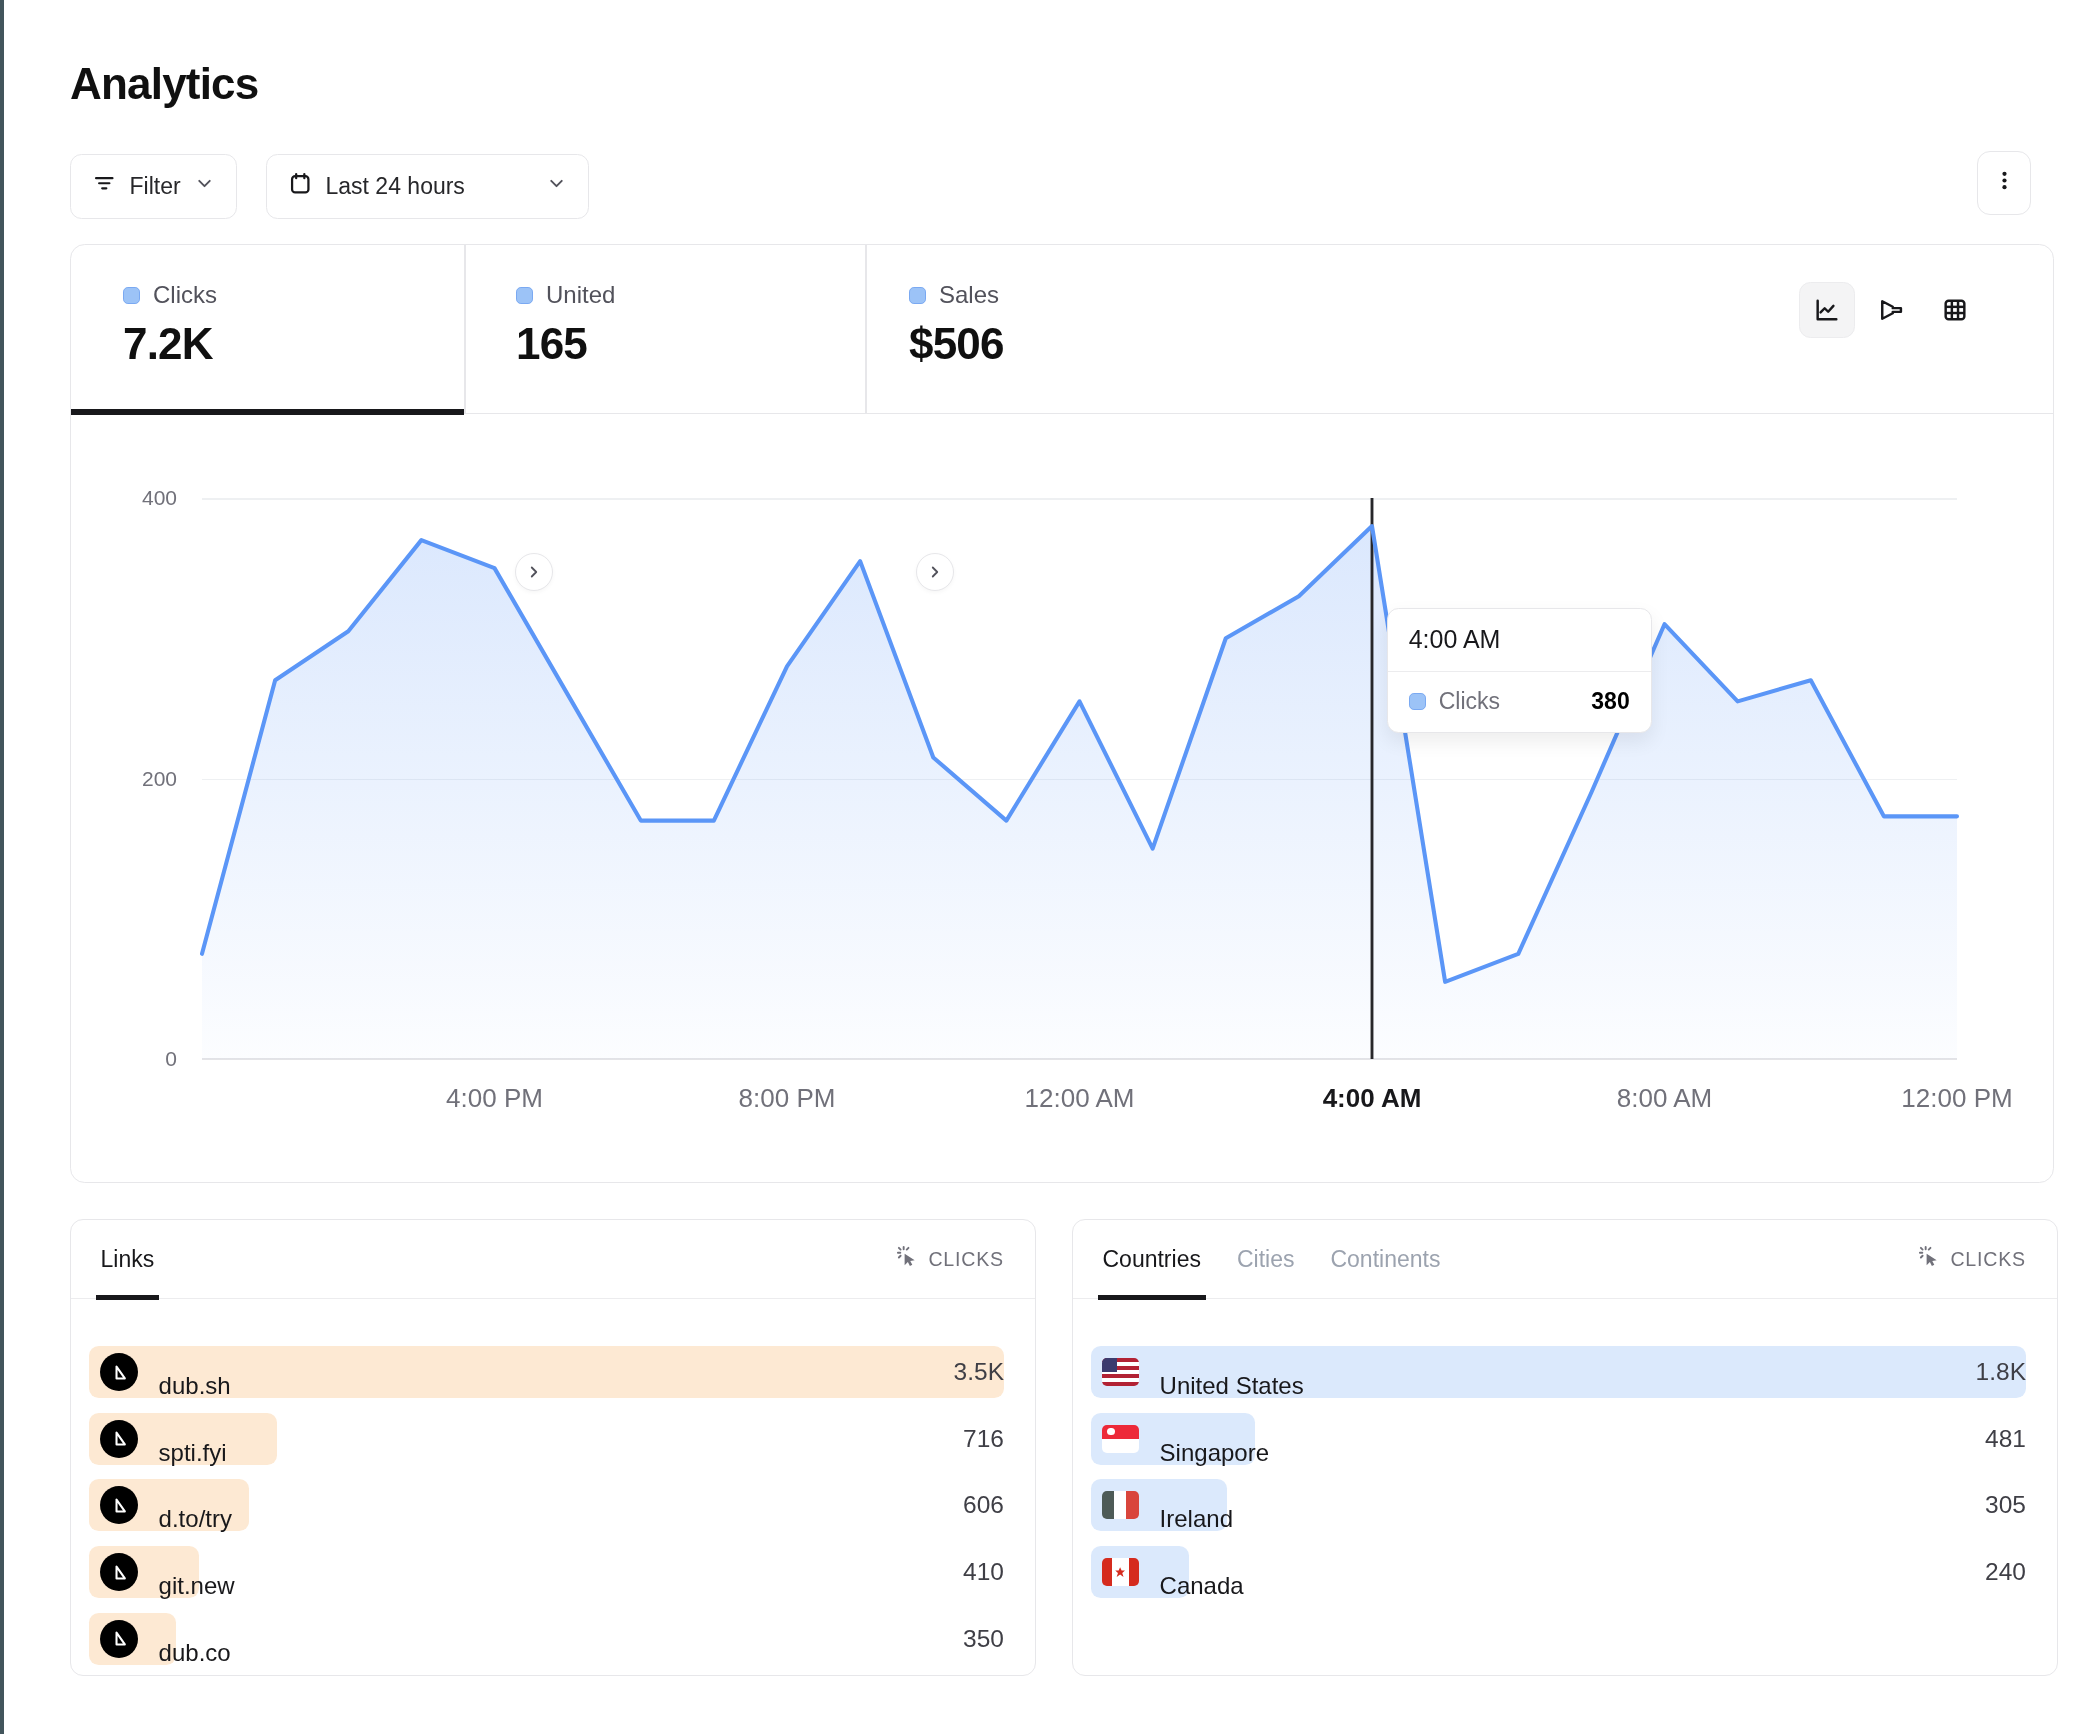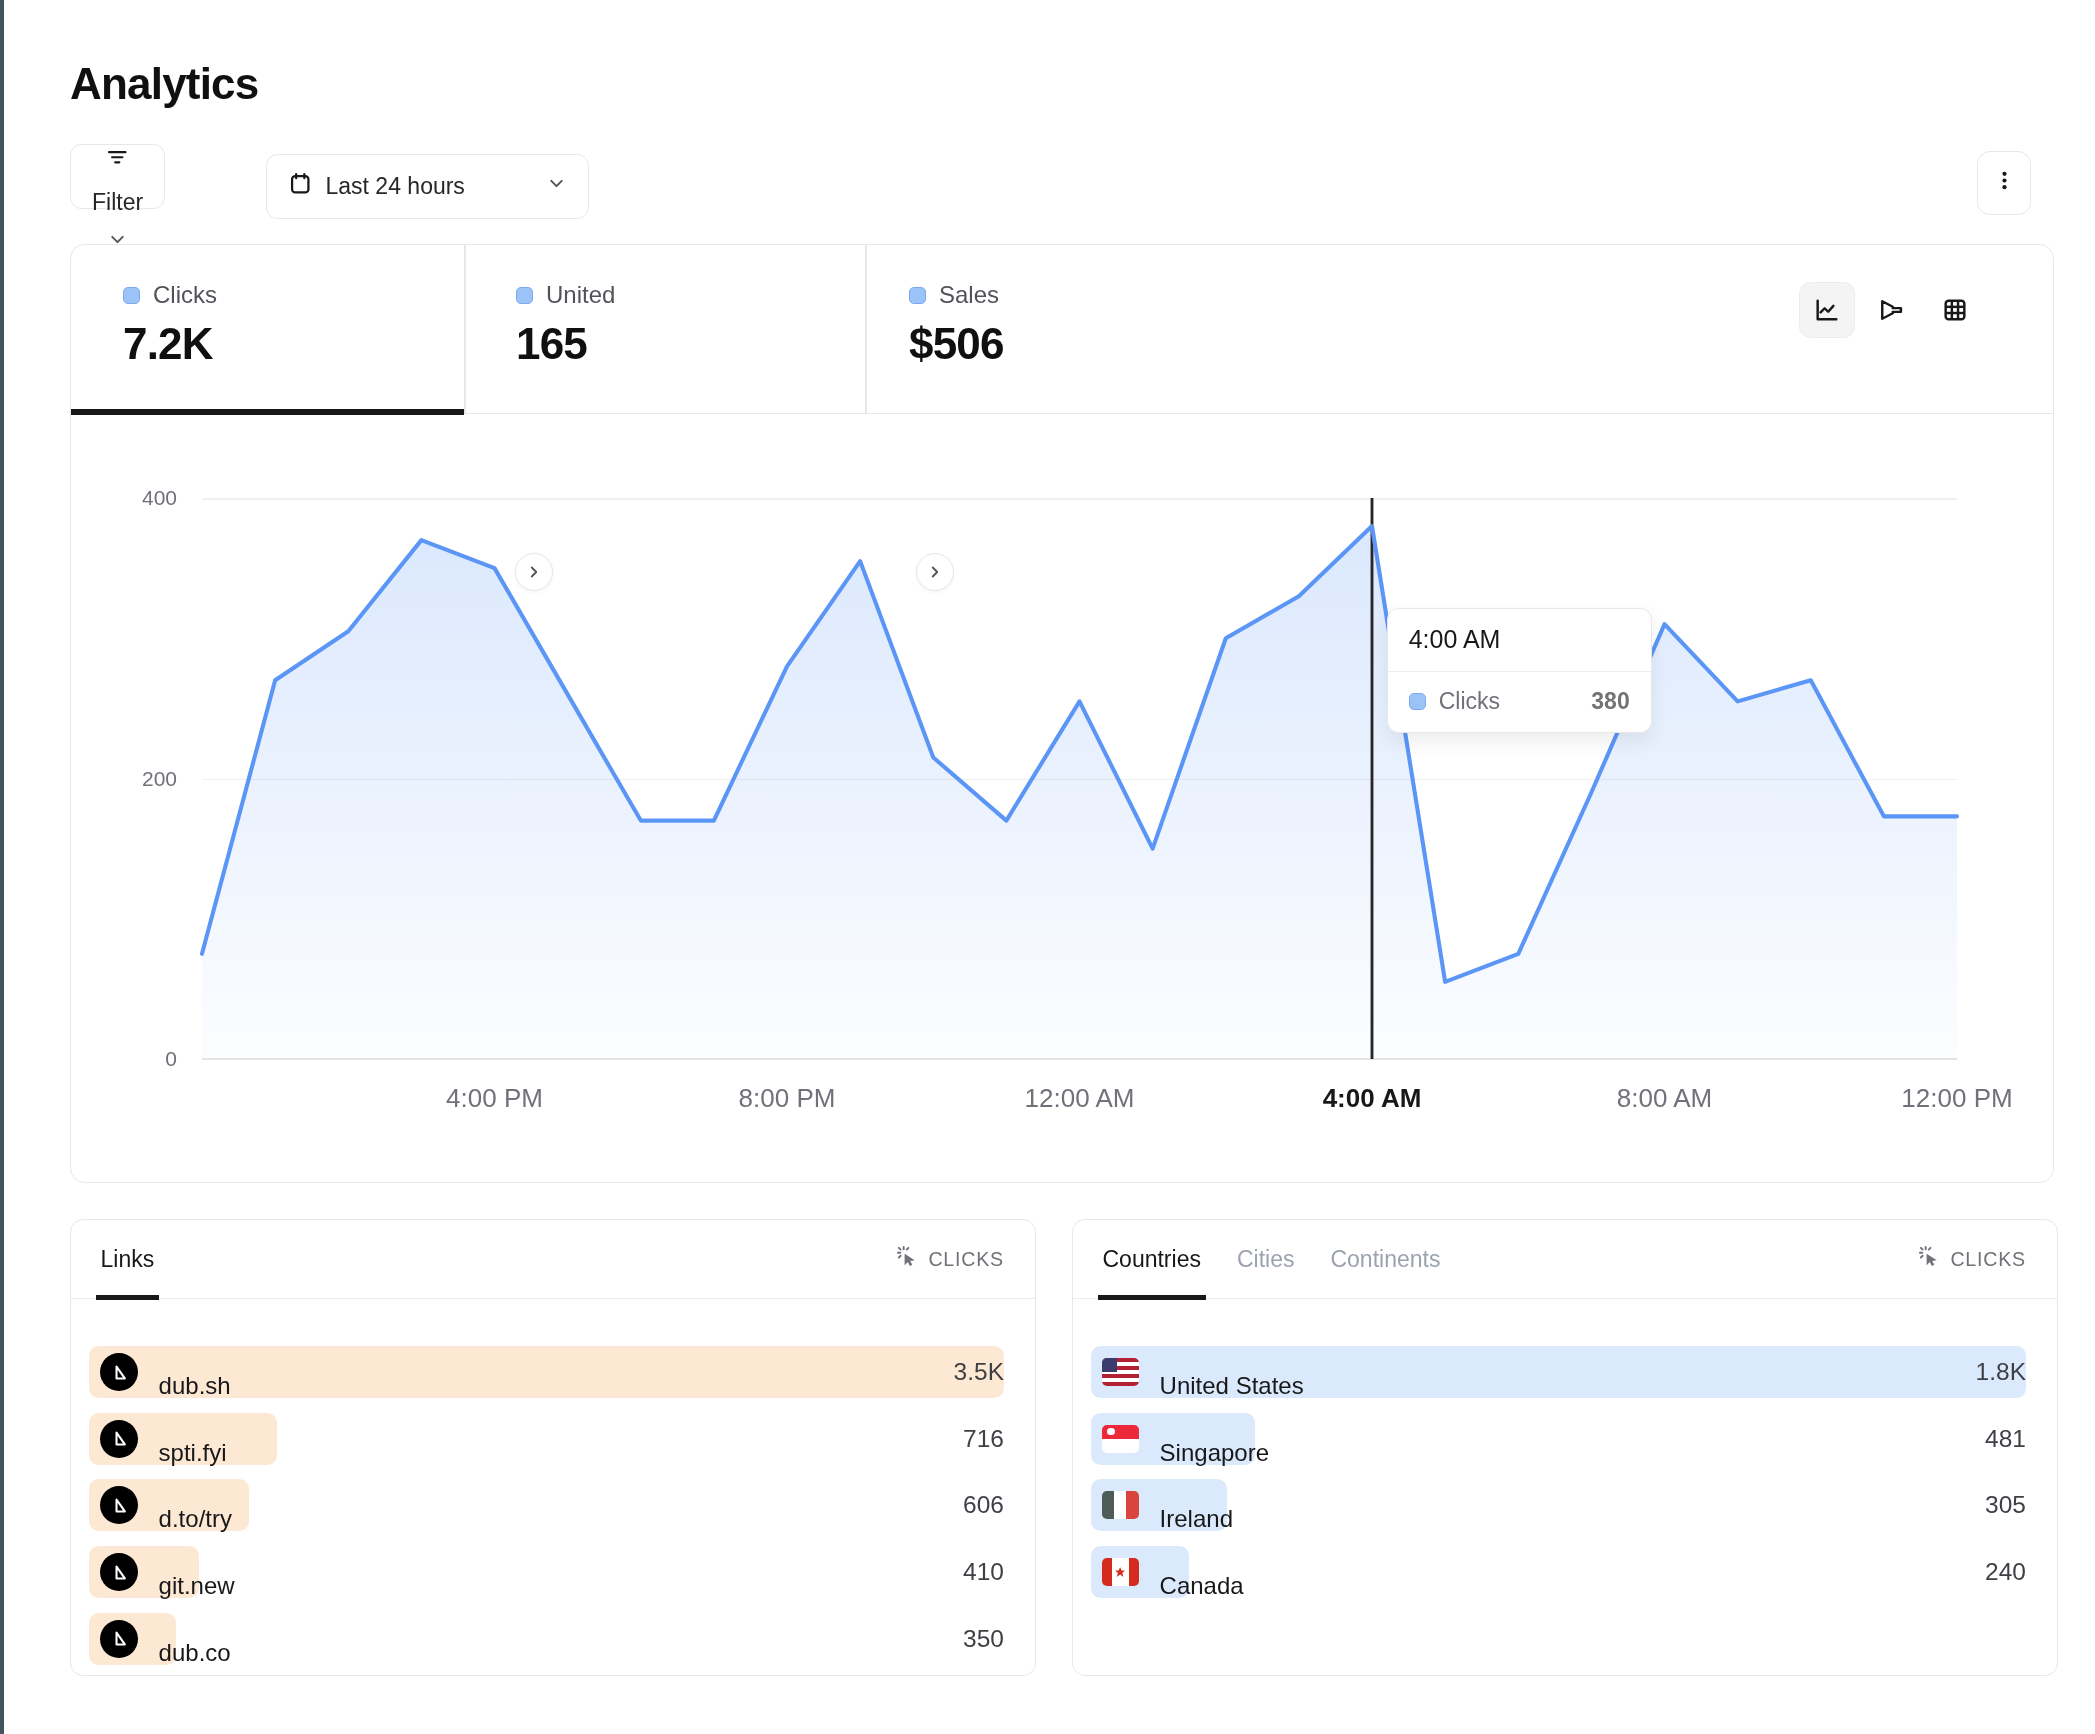--- a/index.html
+++ b/index.html
@@ -16,21 +16,21 @@
   
   .page-title { position:absolute; left:70px; top:59px; font-size:44px; font-weight:700; letter-spacing:-0.8px; color:#101010; }
 
   .btn {
     position:absolute; height:65px; background:#fff;
     border:1.6px solid #e7e7ea; border-radius:11.5px;
     display:flex; align-items:center; gap:13px;
     font-size:23px; color:#27272a; padding:0 21px; cursor:pointer;
   }
   .btn svg { flex:0 0 auto; }
-  .filter-btn { left:70px; top:144px;flex-direction:column; }
+  .filter-btn { left:70px; top:154px; }
   .date-btn { left:266px; top:154px; width:323px; }
   .date-btn .spacer { flex:1; }
   .kebab-btn { left:1977px; top:151px; width:54px; height:64px; justify-content:center; padding:0; border-radius:13px; }
 
   
   .main-card {
     position:absolute; left:70px; top:244px; width:1984px; height:939px;
     border:1.6px solid #e7e7ea; border-radius:14.7px; background:#fff;
   }
   .stats-header { position:absolute; left:0; top:0; width:100%; height:169px; border-bottom:1.6px solid #e7e7ea; }
@@ -70,21 +70,21 @@
   .x-tick-active { color:#18181b; font-weight:700; }
 
   .chart-tooltip {
     position:absolute; top:110px; width:265px;
     background:#fff; border:1.6px solid #e7e7ea; border-radius:11.5px;
     box-shadow:0 8.2px 19.6px rgba(0,0,0,.07); z-index:6;
   }
   .tooltip-title { padding:16.4px 21px; font-size:25px; font-weight:500; color:#18181b; border-bottom:1.6px solid #ececee; }
   .tooltip-row { padding:16.4px 21px; display:flex; align-items:center; gap:13px; }
   .tooltip-label { font-size:23px; color:#71717a; flex:1; }
-  .tooltip-value { font-size:23px; font-weight:700; color:#737373; }
+  .tooltip-value { font-size:23px; font-weight:700; color:#000000; }
 
   
   .panel { position:absolute; top:1219px; height:457px; border:1.6px solid #e7e7ea; border-radius:13px; background:#fff; }
   .links-panel { left:70px; width:966px; }
   .countries-panel { left:1072px; width:986px; }
   .panel-header { position:relative; height:79px; border-bottom:1.6px solid #ececee; display:flex; align-items:center; padding:0 31px 0 29.5px;gap:25px; }
   .panel-tabs { display:flex; gap:36px; height:100%; }
   .panel-tab { position:relative; display:flex; align-items:center; font-size:23px; color:#9ca3af; cursor:pointer; }
   .panel-tab.active { color:#18181b; font-weight:500; }
   .panel-tab.active::after { content:""; position:absolute; left:-4.9px; right:-4.9px; bottom:-1.6px; height:4.9px; background:#18181b; }

